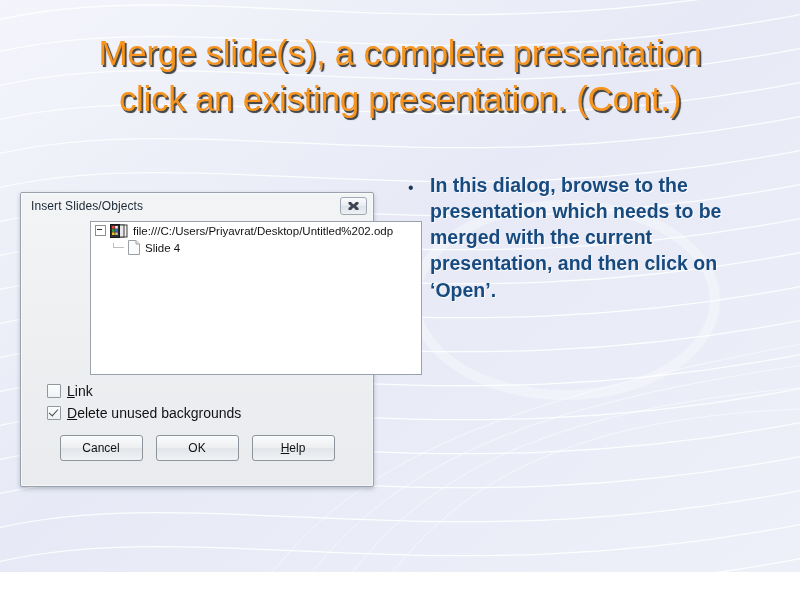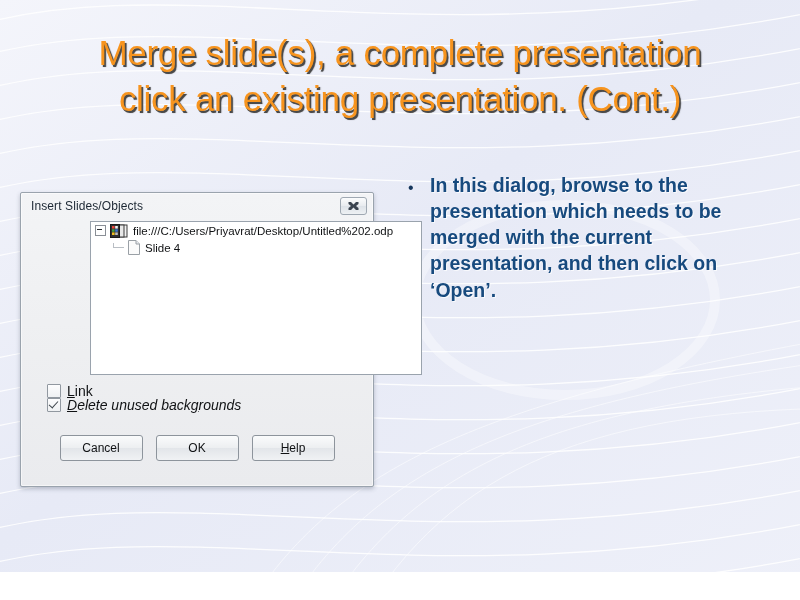--- a/index.html
+++ b/index.html
@@ -214,21 +214,21 @@
     position: absolute;
     left: 10px;
     display: flex;
     align-items: center;
     font-size: 14px;
     color: #101214;
     cursor: pointer;
     margin-left: 16px;
   }
   #row-link { top: 190px; }
-  #row-delete { top: 204px; font-style: italic; }
+  #row-delete { top: 212px; }
 
   .cbox {
     width: 12px;
     height: 12px;
     border: 1px solid #9198a0;
     background: linear-gradient(to bottom, #fdfdfe, #eff1f3);
     margin-right: 6px;
     flex: none;
     position: relative;
     border-radius: 1px;

